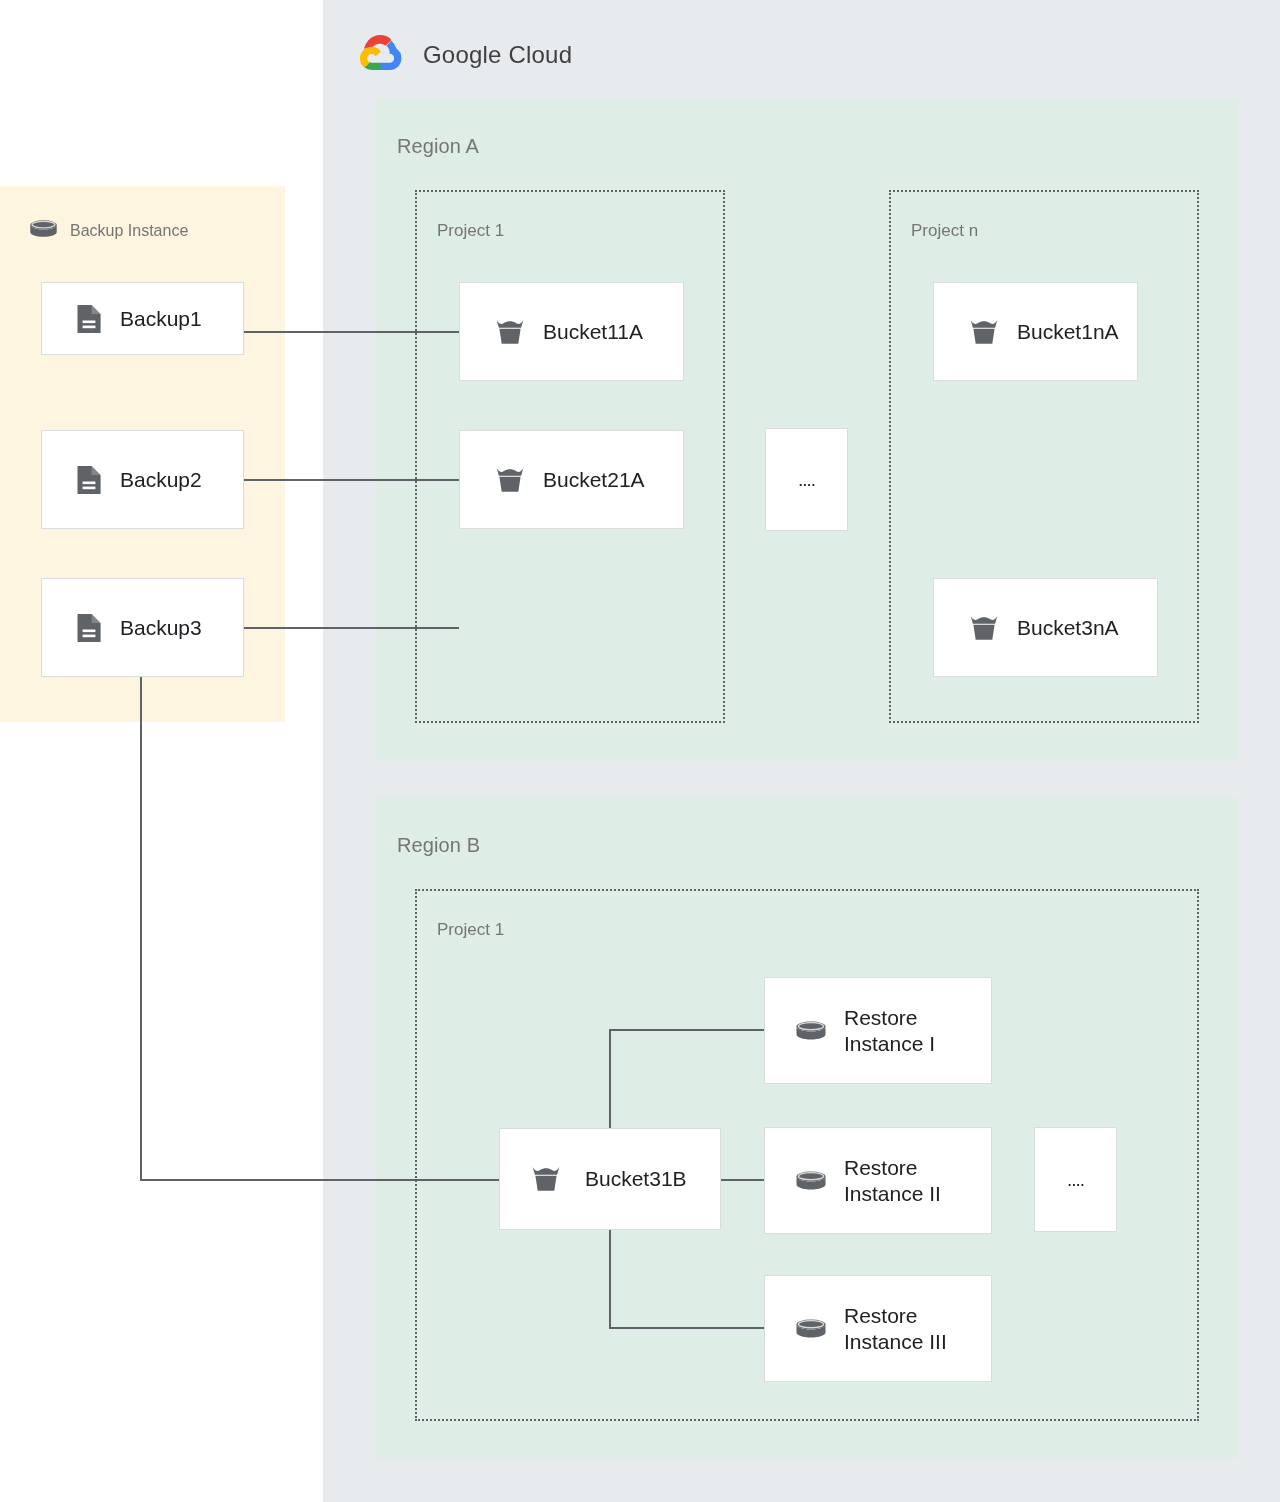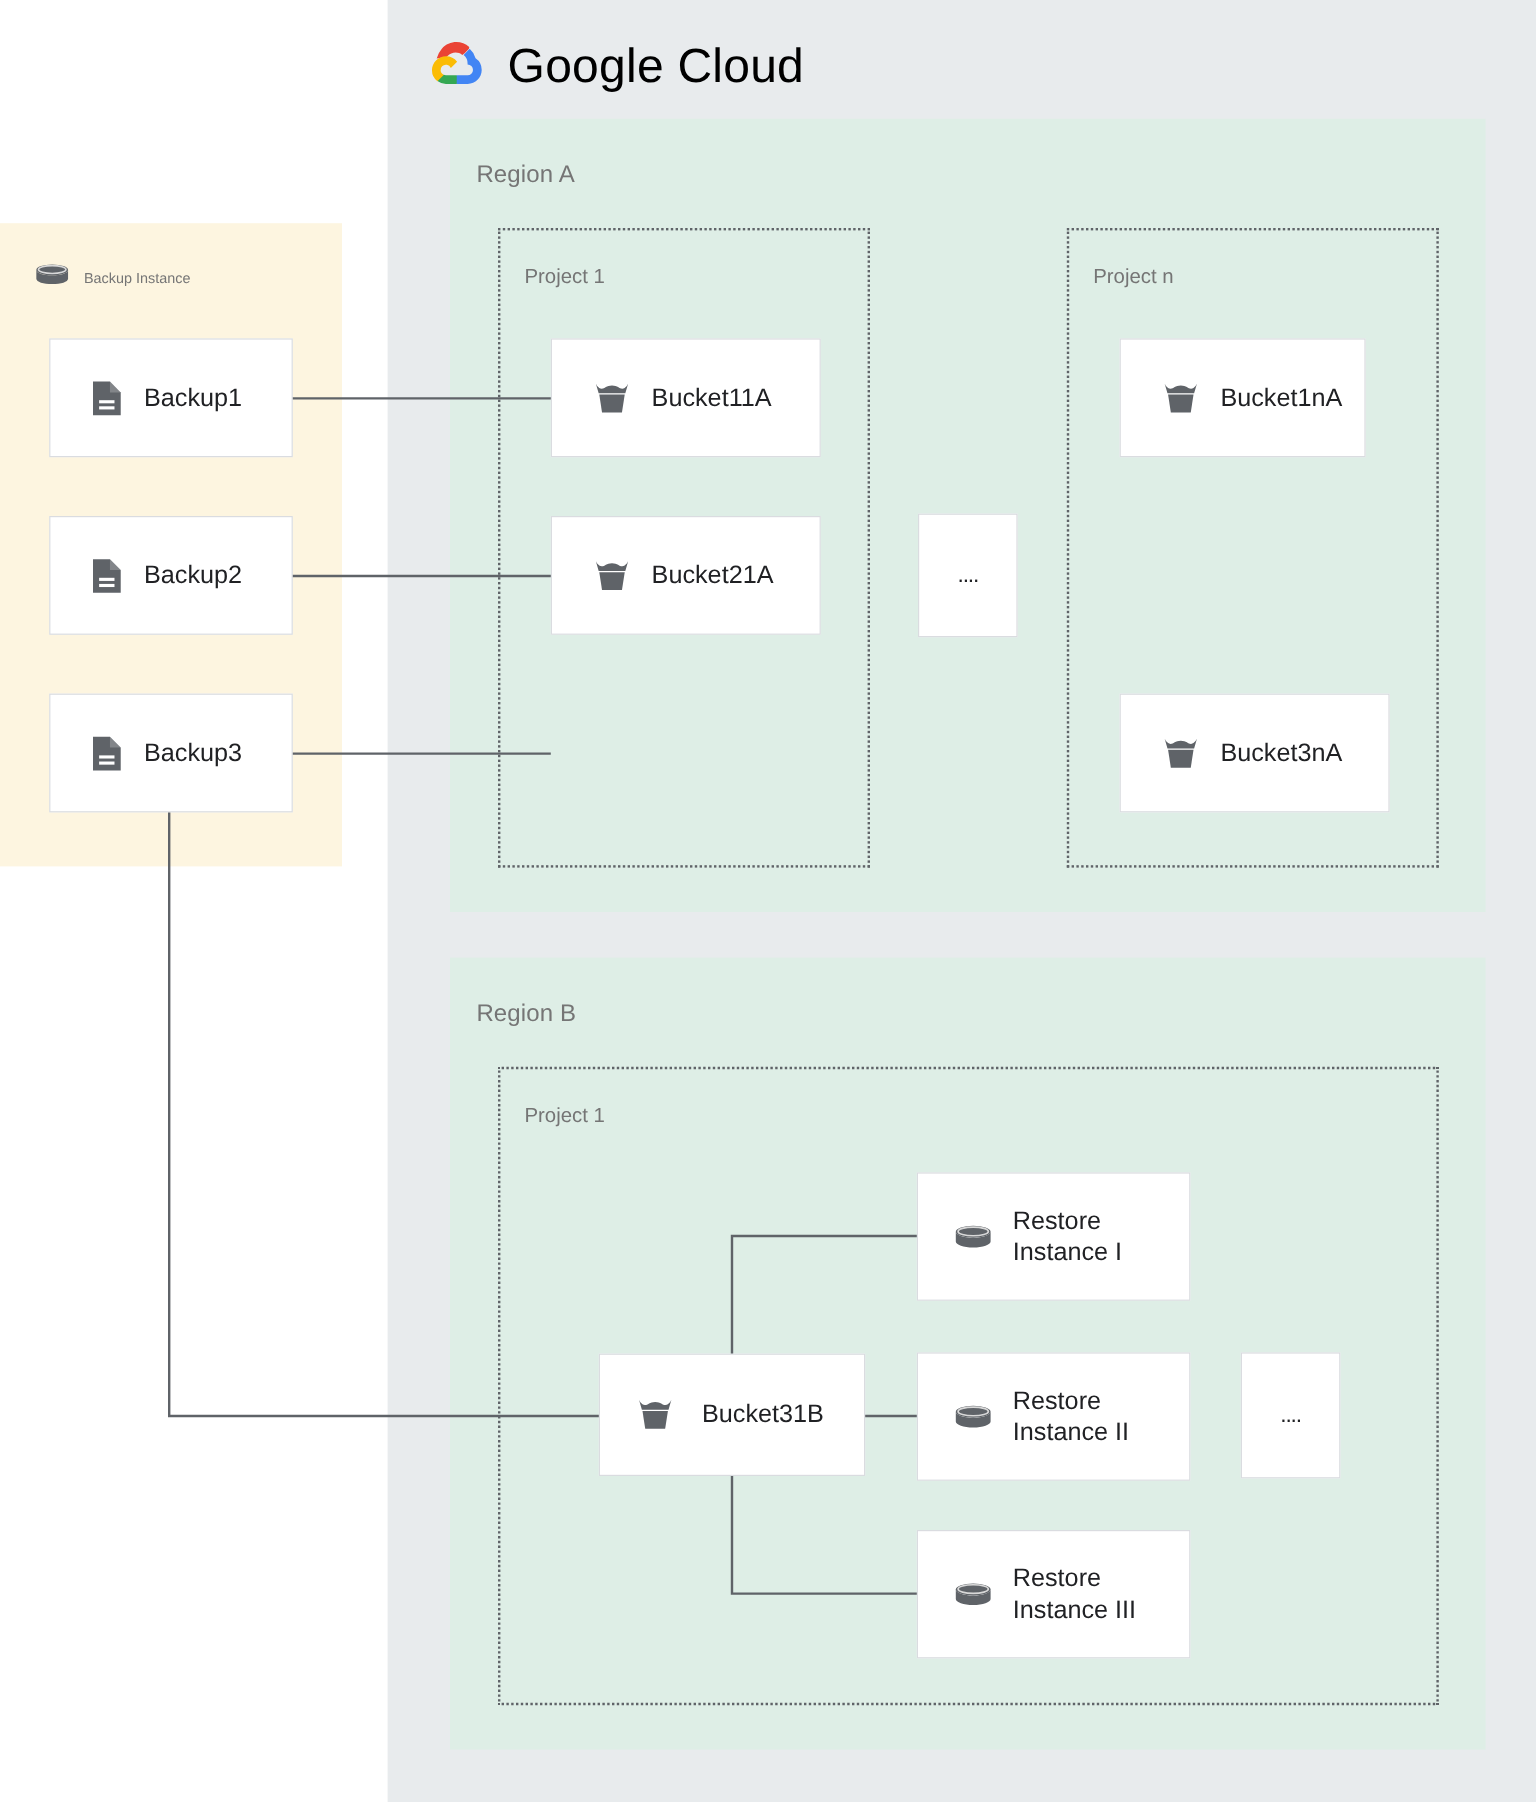--- a/index.html
+++ b/index.html
@@ -12,37 +12,37 @@
   .region-a{left:375px;top:99px;width:863px;height:661px;}
   .region-b{left:375px;top:798px;width:863px;height:660px;}
   .region-label{position:absolute;font-size:20px;color:#757575;letter-spacing:.1px;white-space:nowrap;}
 
   .proj{position:absolute;border:2px dotted #5f6368;box-sizing:border-box;}
   .proj-label{position:absolute;font-size:17px;color:#757575;white-space:nowrap;}
 
   
   .backup-panel{position:absolute;left:0;top:186px;width:285px;height:536px;background:#fdf5e0;}
   .backup-head{position:absolute;left:28px;top:216px;display:flex;align-items:center;gap:11px;}
-  .backup-head .txt{font-size:12px;color:#757575;white-space:nowrap;}
+  .backup-head .txt{font-size:16px;color:#757575;white-space:nowrap;}
 
   
   .node{position:absolute;background:#ffffff;border:1px solid #dadce0;box-sizing:border-box;
         display:flex;align-items:center;}
   .node .icon-wrap{display:flex;align-items:center;justify-content:center;flex:0 0 auto;}
   .node .label{font-size:21px;color:#202124;line-height:1.22;white-space:pre-line;}
   .dots-node{position:absolute;background:#fff;border:1px solid #dadce0;box-sizing:border-box;
         display:flex;align-items:center;justify-content:center;}
   .dots-node .label{font-size:19px;color:#202124;letter-spacing:-1px;}
 
   
   svg.wires{position:absolute;left:0;top:0;width:1280px;height:1502px;pointer-events:none;}
   svg.wires path,svg.wires line{stroke:#5f6368;stroke-width:2;fill:none;}
 
   .gc-logo{position:absolute;left:357px;top:31px;display:flex;align-items:center;gap:14px;}
-  .gc-logo .wm{font-size:40px;color:#000000;letter-spacing:.2px;white-space:nowrap;}
+  .gc-logo .wm{font-size:24px;color:#404040;letter-spacing:.2px;white-space:nowrap;}
   .gc-logo .wm b{font-weight:normal;}
 </style>
 </head>
 <body>
 
 <div id="stage">
 
   <div class="gcp-panel"></div>
 
   <div class="gc-logo">
@@ -167,21 +167,21 @@
     <span>
       <svg width="31" height="26" viewBox="0 0 34 28">
           <ellipse cx="17" cy="9.5" rx="14.5" ry="5" fill="#5f6368"></ellipse>
           <path d="M2.5 9.5v8c0 2.8 6.5 5 14.5 5s14.5-2.2 14.5-5v-8c0 2.8-6.5 5-14.5 5S2.5 12.3 2.5 9.5z" fill="#5f6368"></path>
           <ellipse cx="17" cy="9.2" rx="12.6" ry="3.6" fill="none" stroke="#d8d8d8" stroke-width="1.4"></ellipse>
         </svg>
     </span>
     <span class="txt">Backup Instance</span>
   </div>
 
-  <div class="node" style="left:41px;top:282px;width:203px;height:99px;">
+  <div class="node" style="left:41px;top:282px;width:203px;height:73px;">
     <span class="icon-wrap" style="margin-left:33px;">
       <svg width="28" height="32" viewBox="0 0 28 32">
           <path d="M2.5 2h14.1l9 9v19H2.5z" fill="#5f6368"></path>
           <path d="M16.6 2v9h9z" fill="#fff" opacity="0.22"></path>
           <rect x="7.6" y="17.5" width="12.8" height="2.6" fill="#fff"></rect>
           <rect x="7.6" y="22.6" width="12.8" height="2.6" fill="#fff"></rect>
         </svg>
     </span>
     <span class="label" style="margin-left:17px;">Backup1</span>
   </div>

